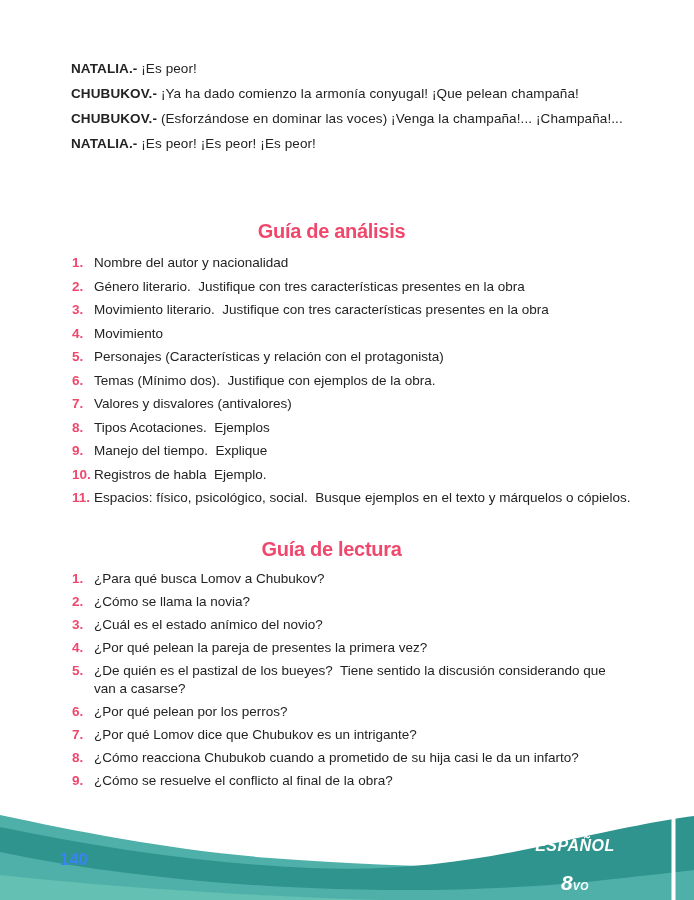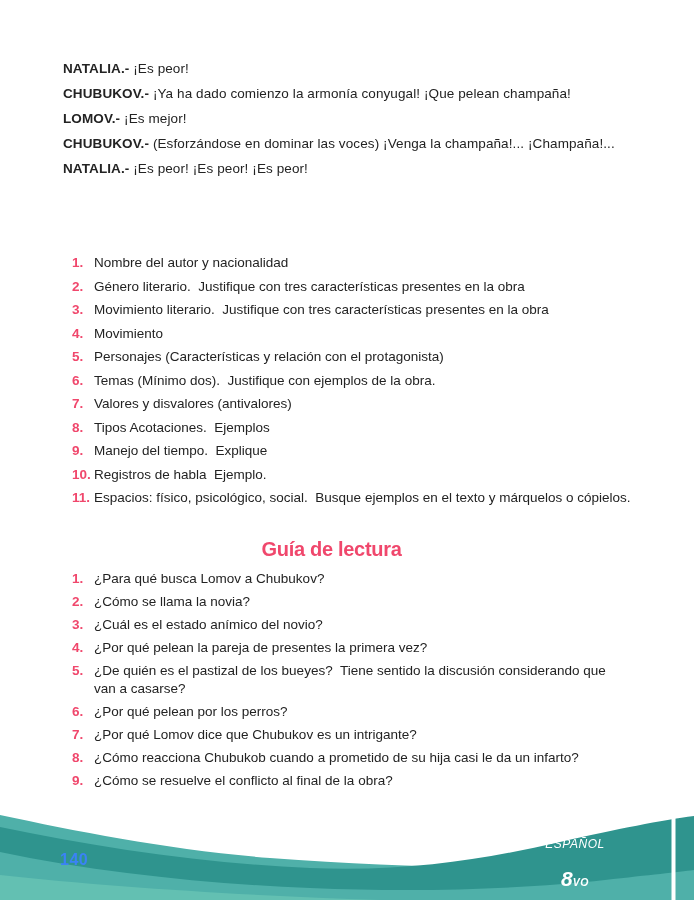--- a/index.html
+++ b/index.html
@@ -10,21 +10,21 @@
     overflow:hidden;
     font-family:"Liberation Sans","DejaVu Sans",sans-serif;
     color:#232323;
   }
   
   .dialogue{
     position:absolute;left:63px;top:56px;right:38px;
     font-size:13.5px;line-height:25px;
     letter-spacing:0.1px;
   }
-  .dialogue .speaker{font-weight:bold;}
+  .dialogue .speaker{font-weight:bold;margin-left:8px;}
   .dialogue .dtext{white-space:pre-wrap;}
   .curtain{
     position:absolute;left:63px;top:181px;width:537px;
     text-align:center;font-weight:bold;font-size:14px;letter-spacing:0.5px;
   }
   
   .sec-heading{
     position:absolute;left:63px;width:537px;
     text-align:center;font-weight:bold;font-size:20px;
     color:#F0476C;letter-spacing:-0.3px;
@@ -59,39 +59,39 @@
   .page-number{
     position:absolute;left:60px;top:851px;
     color:#3b82f6;font-weight:bold;font-size:16px;letter-spacing:0.5px;
     z-index:3;
   }
   .brand{
     position:absolute;left:527px;top:838px;width:96px;
     text-align:center;color:#ffffff;font-style:italic;z-index:3;
     line-height:1;
   }
-  .brand .brand-top{font-size:12px;font-weight:normal;letter-spacing:0.5px;}
+  .brand .brand-top{font-size:16px;font-weight:bold;letter-spacing:0.5px;}
   .brand .brand-bottom{margin-top:18px;}
   .brand .g8{font-size:21px;font-weight:bold;}
   .brand .gvo{font-size:10.5px;font-weight:bold;letter-spacing:0.5px;}
 </style>
 </head>
 <body>
 
 <div class="page">
 
   <div class="dialogue">
     <div><span class="speaker">NATALIA.-</span> <span class="dtext">¡Es peor!</span></div>
     <div><span class="speaker">CHUBUKOV.-</span> <span class="dtext">¡Ya ha dado comienzo la armonía conyugal! ¡Que pelean champaña!</span></div>
-    <div><span class="speaker">LOMOV.-</span> <span class="dtext">¡Es mejor!</span></div>
     <div><span class="speaker">CHUBUKOV.-</span> <span class="dtext">(Esforzándose en dominar las voces) ¡Venga la champaña!... ¡Champaña!...</span></div>
     <div><span class="speaker">NATALIA.-</span> <span class="dtext">¡Es peor! ¡Es peor! ¡Es peor!</span></div>
   </div>
 
 
+  <div class="sec-heading h-analysis">Guía de análisis</div>
 
   <ol class="q-list list-analysis">
     <li>
         <span class="num">1.</span>
         <span class="txt">Nombre del autor y nacionalidad</span>
       </li>
     <li>
         <span class="num">2.</span>
         <span class="txt">Género literario.  Justifique con tres características presentes en la obra</span>
       </li>

